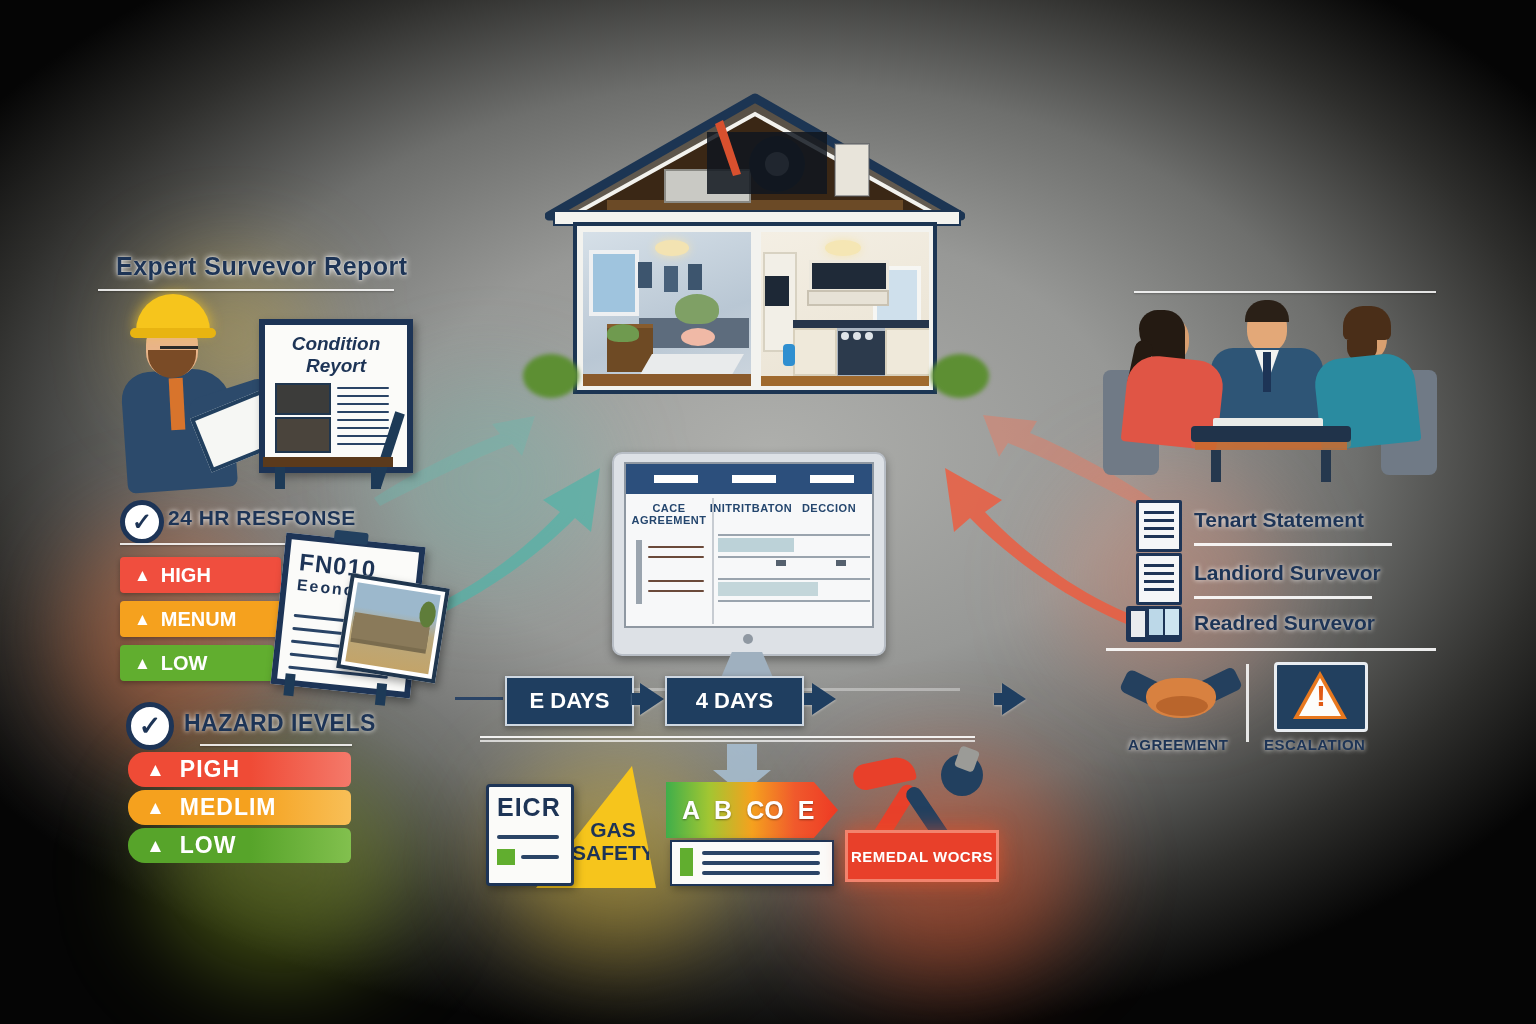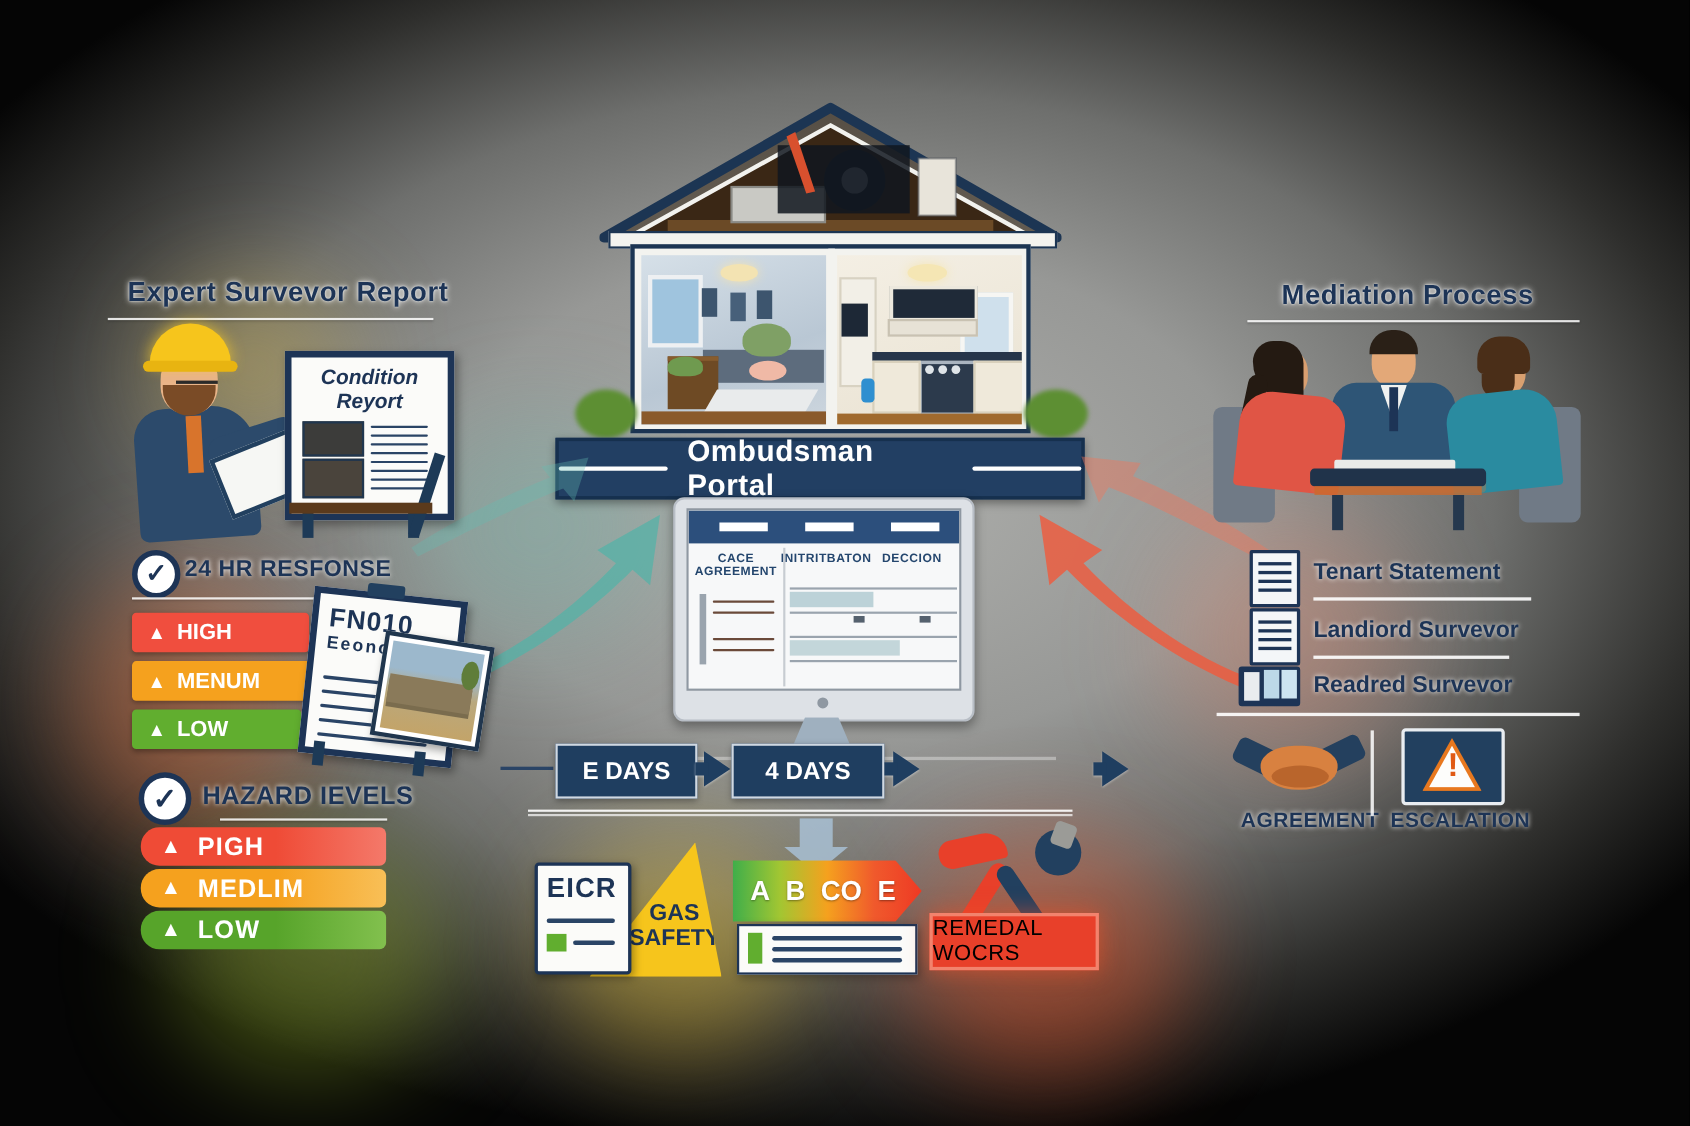--- a/index.html
+++ b/index.html
@@ -23,21 +23,21 @@
   .docline{position:absolute;height:3px;background:rgba(255,255,255,.9);}
   .doclabel{position:absolute;font-size:21px;font-weight:bold;color:#1d3456;
     text-shadow:0 0 5px rgba(255,255,255,.95);}
   .docicon{position:absolute;width:40px;height:46px;background:#f4f6f8;border:3px solid #1d3456;border-radius:2px;}
   .docicon i{position:absolute;left:5px;right:5px;height:3px;background:#1d3456;}
   .timebox{position:absolute;background:#1f3e60;border:2px solid #cfd8e2;display:flex;align-items:center;
     justify-content:center;color:#fff;font-weight:bold;text-align:center;box-shadow:0 2px 6px rgba(0,0,0,.35);}
   .tarrow{position:absolute;width:0;height:0;border-top:16px solid transparent;border-bottom:16px solid transparent;
     border-left:24px solid #1f3e60;filter:drop-shadow(0 1px 1px rgba(255,255,255,.4));}
   .tarrow::before{content:"";position:absolute;left:-32px;top:-6px;width:12px;height:12px;background:#1f3e60;}
-  .outlabel{position:absolute;font-size:19px;font-weight:bold;color:#1d3456;letter-spacing:.5px;
+  .outlabel{position:absolute;font-size:15px;font-weight:bold;color:#1d3456;letter-spacing:.5px;
     text-shadow:0 0 5px rgba(255,255,255,.95);}
   .whitecard{background:#fbfbf9;border:3px solid #1d3456;}
   .mline{position:absolute;background:#2a4466;height:3px;border-radius:2px;}
 </style>
 </head>
 <body>
 
 <div id="stage">
 
   <div class="glow" style="left:60px;top:520px;width:220px;height:240px;background:rgba(242,110,50,.38);"></div>
@@ -89,26 +89,20 @@
         <div style="position:absolute;left:124px;top:96px;width:44px;height:44px;background:#efe9da;border:2px solid #d8d0bc;"></div>
         <div style="position:absolute;left:22px;top:112px;width:12px;height:22px;border-radius:4px;background:#2f8fd0;"></div>
         <div style="position:absolute;left:0;bottom:0;width:100%;height:10px;background:#a06a2e;"></div>
       </div>
       <div style="position:absolute;left:176px;top:0;width:6px;height:160px;background:#f3f3ef;"></div>
     </div>
     <div style="position:absolute;left:-22px;top:262px;width:56px;height:44px;border-radius:50%;background:#5d8f33;filter:blur(2px);"></div>
     <div style="position:absolute;right:-24px;top:262px;width:58px;height:44px;border-radius:50%;background:#5d8f33;filter:blur(2px);"></div>
   </div>
 
-  <div style="position:absolute;left:505px;top:398px;width:475px;height:50px;background:#223f63;border:3px solid #16304e;
-              box-shadow:0 3px 8px rgba(0,0,0,.4);display:flex;align-items:center;justify-content:center;">
-    <div style="width:105px;height:4px;background:#fff;border-radius:2px;margin-right:18px;"></div>
-    <div style="color:#fff;font-size:27px;font-weight:bold;letter-spacing:.5px;">Ombudsman Portal</div>
-    <div style="width:105px;height:4px;background:#fff;border-radius:2px;margin-left:18px;"></div>
-  </div>
 
   <svg width="230" height="200" style="position:absolute;left:375px;top:440px;opacity:.72;">
     <path d="M5,185 C70,170 140,120 185,72 L168,60 L225,28 L216,92 L200,78 C155,124 85,172 12,196 Z" fill="#53b3a8"></path>
   </svg>
   <svg width="170" height="100" style="position:absolute;left:370px;top:408px;opacity:.32;">
     <path d="M4,90 C50,60 100,38 130,26 L122,16 L165,8 L152,48 L142,36 C105,50 55,75 10,98 Z" fill="#63bdb2"></path>
   </svg>
   <svg width="230" height="200" style="position:absolute;left:940px;top:440px;opacity:.80;">
     <path d="M225,185 C160,170 90,120 45,72 L62,60 L5,28 L14,92 L30,78 C75,124 145,172 218,196 Z" fill="#f15a3c"></path>
   </svg>
@@ -266,24 +260,23 @@
 
   <div style="position:absolute;left:845px;top:752px;width:160px;height:95px;">
     <div style="position:absolute;left:38px;top:28px;width:16px;height:78px;background:#e8402a;border-radius:8px;transform:rotate(32deg);"></div>
     <div style="position:absolute;left:8px;top:8px;width:62px;height:26px;background:#e8402a;border-radius:12px 20px 4px 12px;transform:rotate(-12deg);"></div>
     <div style="position:absolute;left:78px;top:30px;width:16px;height:76px;background:#22405f;border-radius:8px;transform:rotate(-34deg);"></div>
     <div style="position:absolute;left:96px;top:2px;width:42px;height:42px;border-radius:50%;background:#22405f;"></div>
     <div style="position:absolute;left:112px;top:-4px;width:20px;height:22px;border-radius:4px;background:#9b9b97;transform:rotate(20deg);"></div>
   </div>
   <div style="position:absolute;left:845px;top:830px;width:148px;height:46px;background:#e8402a;border:3px solid #f2836d;
               display:flex;align-items:center;justify-content:center;box-shadow:0 0 20px rgba(240,80,40,.6);">
-    <span style="color:#000000;font-weight:normal;font-size:20px;letter-spacing:.5px;">REMEDAL WOCRS</span>
-  </div>
-
-  <div class="ttl" style="left:1165px;top:254px;">Mediation Process</div>
+    <span style="color:#ffffff;font-weight:bold;font-size:15px;letter-spacing:.5px;">REMEDAL WOCRS</span>
+  </div>
+
   <div class="uline" style="left:1134px;top:291px;width:302px;"></div>
 
   <div style="position:absolute;left:1095px;top:300px;width:350px;height:185px;">
     <div style="position:absolute;left:8px;top:70px;width:56px;height:105px;background:#707a86;border-radius:8px;"></div>
     <div style="position:absolute;right:8px;top:70px;width:56px;height:105px;background:#707a86;border-radius:8px;"></div>
     <div style="position:absolute;left:128px;top:60px;width:96px;height:60px;background:#7b8591;border-radius:8px;"></div>
 
     <div style="position:absolute;left:152px;top:6px;width:40px;height:46px;border-radius:45%;background:#e3a878;"></div>
     <div style="position:absolute;left:150px;top:0px;width:44px;height:22px;border-radius:20px 20px 0 0;background:#2a2017;"></div>
     <div style="position:absolute;left:116px;top:48px;width:112px;height:72px;background:#2e5576;border-radius:22px 22px 0 0;"></div>

